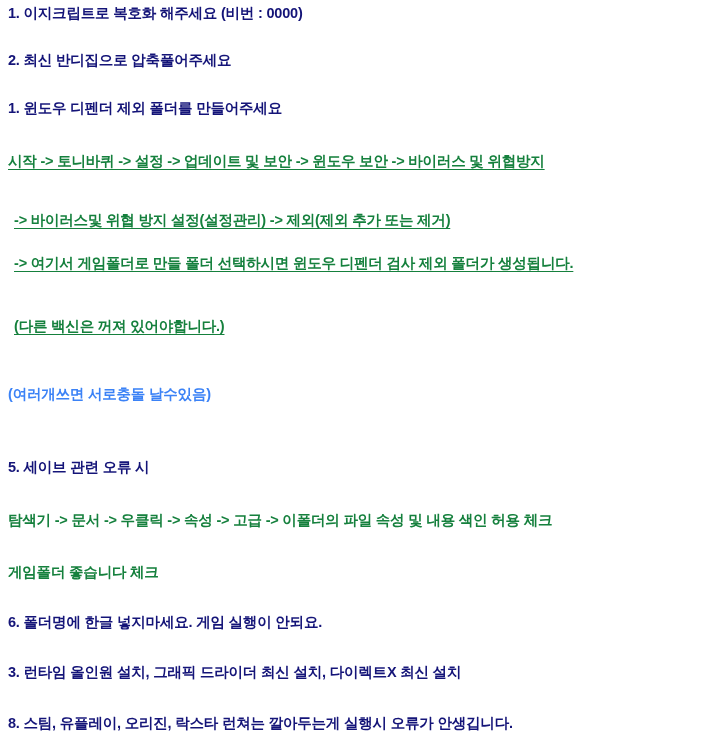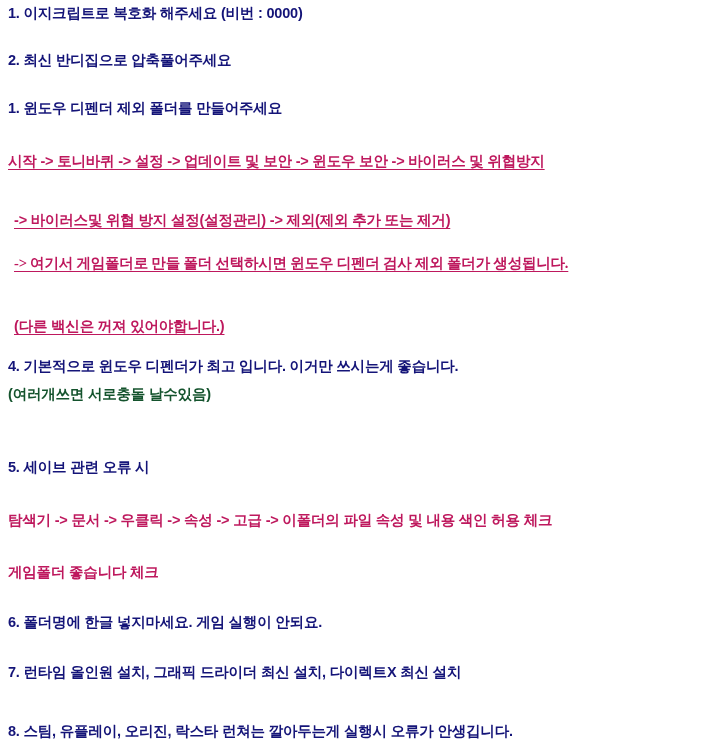--- a/index.html
+++ b/index.html
@@ -23,39 +23,38 @@
   .line {
     position: absolute;
     left: 8px;
     white-space: nowrap;
     font-weight: bold;
     font-size: 14.5px;
     letter-spacing: -0.2px;
     color: #1a1a7a;
   }
   .navy      { color: #141478; }
-  .maroon    { color: #14532d; }
-  .black     { color: #be185d; }
+  .maroon    { color: #3b82f6; }
+  .black     { color: #15803d; }
   .underline { text-decoration: underline; text-underline-offset: 3px; }
   .indent1   { left: 14px; }
   .indent2   { left: 36px; }
 </style>
 </head>
 <body>
 
 <div class="page">
 
 <div class="line navy" style="top: 4px;">1. 이지크립트로 복호화 해주세요 (비번 : 0000)</div>
     <div class="line navy" style="top: 51px;">2. 최신 반디집으로 압축풀어주세요</div>
     <div class="line navy" style="top: 99px;">1. 윈도우 디펜더 제외 폴더를 만들어주세요</div>
     <div class="line black underline" style="top: 152px;">시작 -&gt; 토니바퀴 -&gt; 설정 -&gt; 업데이트 및 보안 -&gt; 윈도우 보안 -&gt; 바이러스 및 위협방지</div>
     <div class="line black underline indent1" style="top: 203px; margin-top: 8px;">-&gt; 바이러스및 위협 방지 설정(설정관리) -&gt; 제외(제외 추가 또는 제거)</div>
-    <div class="line black underline indent1" style="top: 254px; font-family: Liberation Serif, serif;">-&gt; 여기서 게임폴더로 만들 폴더 선택하시면 윈도우 디펜더 검사 제외 폴더가 생성됩니다.</div>
+    <div class="line black underline indent1" style="top: 254px;">-&gt; 여기서 게임폴더로 만들 폴더 선택하시면 윈도우 디펜더 검사 제외 폴더가 생성됩니다.</div>
     <div class="line black underline indent1" style="top: 317px;">(다른 백신은 꺼져 있어야합니다.)</div>
-    <div class="line navy" style="top: 357px;">4. 기본적으로 윈도우 디펜더가 최고 입니다. 이거만 쓰시는게 좋습니다.</div>
     <div class="line maroon" style="top: 385px;">(여러개쓰면 서로충돌 날수있음)</div>
     <div class="line navy" style="top: 458px;">5. 세이브 관련 오류 시</div>
     <div class="line black" style="top: 511px;">탐색기 -&gt; 문서 -&gt; 우클릭 -&gt; 속성 -&gt; 고급 -&gt; 이폴더의 파일 속성 및 내용 색인 허용 체크</div>
     <div class="line black" style="top: 563px;">게임폴더 좋습니다 체크</div>
     <div class="line navy" style="top: 613px;">6. 폴더명에 한글 넣지마세요. 게임 실행이 안되요.</div>
-    <div class="line navy" style="top: 663px;">7. 런타임 올인원 설치, 그래픽 드라이더 최신 설치, 다이렉트X 최신 설치</div>
-    <div class="line navy" style="top: 714px; margin-top: 8px;">8. 스팀, 유플레이, 오리진, 락스타 런쳐는 깔아두는게 실행시 오류가 안생깁니다.</div>
+    <div class="line navy" style="top: 663px;">3. 런타임 올인원 설치, 그래픽 드라이더 최신 설치, 다이렉트X 최신 설치</div>
+    <div class="line navy" style="top: 714px;">8. 스팀, 유플레이, 오리진, 락스타 런쳐는 깔아두는게 실행시 오류가 안생깁니다.</div>
   </div>
 
 </body></html>

